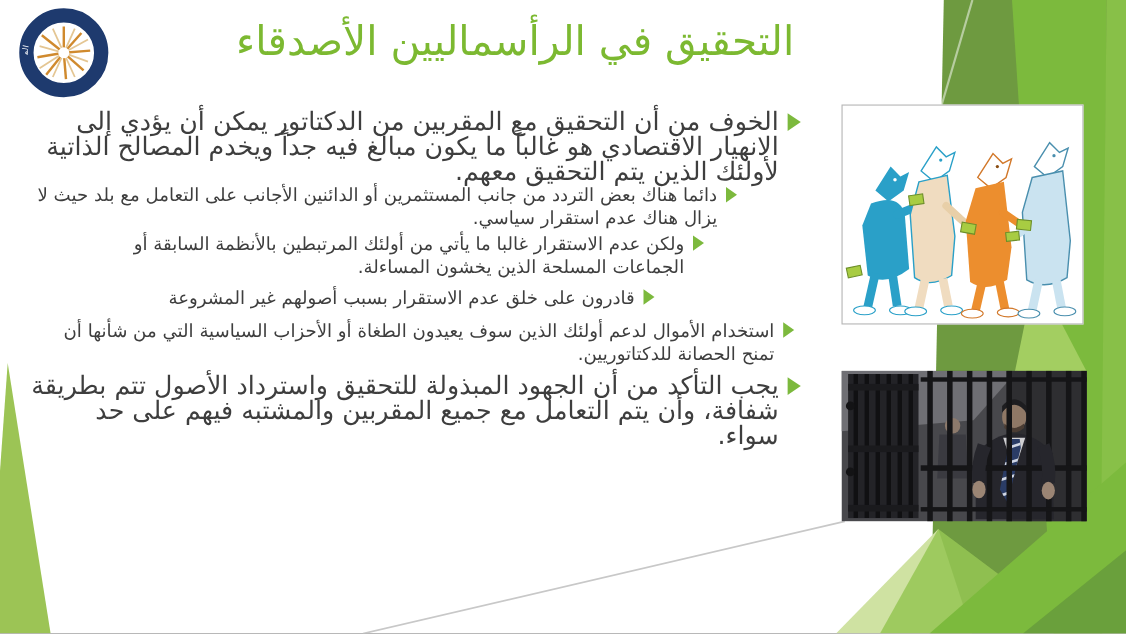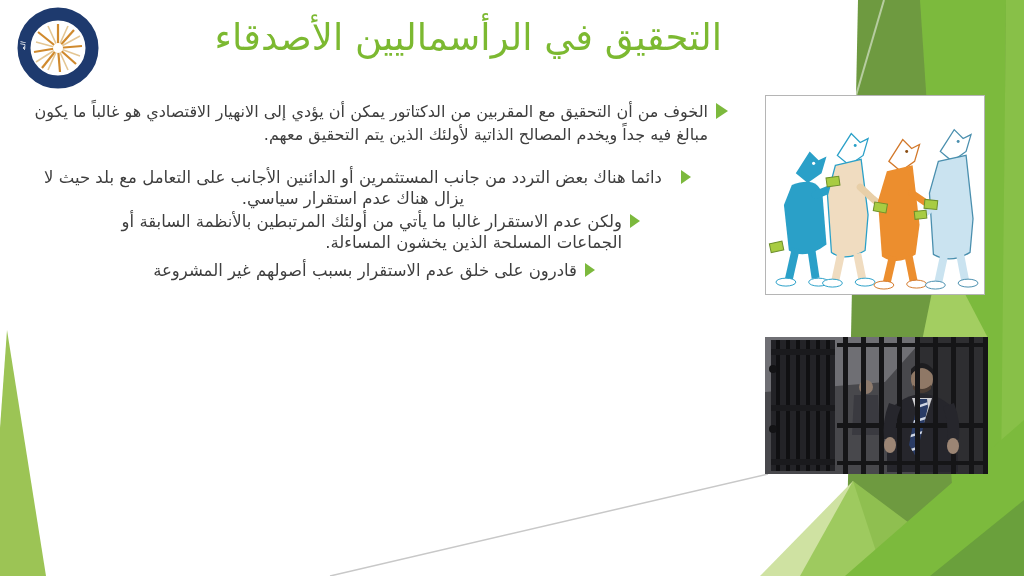--- a/index.html
+++ b/index.html
@@ -15,27 +15,27 @@
   .title{
     position:absolute;top:16px;right:322px;margin:0;
     font-size:37px;font-weight:normal;color:#7CB931;white-space:nowrap;
     letter-spacing:0;
   }
   .bullet{
     position:absolute;display:flex;align-items:flex-start;gap:8px;
     color:#3E3E3E;text-align:right;
   }
   .tri{flex:0 0 auto;width:0;height:0;border-style:solid;}
-  .l1{font-size:16px;line-height:23px;}
+  .l1{font-size:23px;line-height:23px;}
   .l2{font-size:16.5px;line-height:21px;}
   .l1 .tri{border-width:8px 0 8px 12px;border-color:transparent transparent transparent #7CB93D;margin-top:3px;}
   .l2 .tri{border-width:7px 0 7px 10px;border-color:transparent transparent transparent #7CB93D;margin-top:3px;}
   .btext{flex:1 1 auto;}
   .b1{top:100px;right:316px;width:702px;}
-  .b2{top:167px;right:353px;width:658px;text-align:center;}
+  .b2{top:167px;right:374px;width:658px;}
   .b3{top:211px;right:404px;width:522px;margin-left:36px;}
   .b4{top:260px;right:449px;}
   .b4 .btext{white-space:nowrap;}
   .b5{top:290px;right:322px;width:697px;}
   .b6{top:340px;right:316px;width:702px;}
   .b7{top:401px;right:359px;width:652px;}
   figure{margin:0;padding:0;}
   .cartoon{
     position:absolute;left:765px;top:95px;width:220px;height:200px;
     background:#ffffff;border:1px solid #b5b5b5;box-sizing:border-box;
@@ -114,20 +114,28 @@
     <span class="tri"></span>
     <div class="btext">دائما هناك بعض التردد من جانب المستثمرين أو الدائنين الأجانب على التعامل مع بلد حيث لا يزال هناك عدم استقرار سياسي.</div>
   </div>
   <div class="bullet l2 b3">
     <span class="tri"></span>
     <div class="btext">ولكن عدم الاستقرار غالبا ما يأتي من أولئك المرتبطين بالأنظمة السابقة أو الجماعات المسلحة الذين يخشون المساءلة.</div>
   </div>
   <div class="bullet l2 b4">
     <span class="tri"></span>
     <div class="btext">قادرون على خلق عدم الاستقرار بسبب أصولهم غير المشروعة</div>
+  </div>
+  <div class="bullet l2 b5">
+    <span class="tri"></span>
+    <div class="btext">استخدام الأموال لدعم أولئك الذين سوف يعيدون الطغاة أو الأحزاب السياسية التي من شأنها أن تمنح الحصانة للدكتاتوريين.</div>
+  </div>
+  <div class="bullet l1 b6">
+    <span class="tri"></span>
+    <div class="btext">يجب التأكد من أن الجهود المبذولة للتحقيق واسترداد الأصول تتم بطريقة شفافة، وأن يتم التعامل مع جميع المقربين والمشتبه فيهم على حد سواء.</div>
   </div>
 
   <figure class="cartoon" aria-label="كاريكاتير رجال أعمال يسرق كل منهم جيب الآخر">
     <svg viewBox="0 0 220 200">
 
       <g>
         <path d="M30,78 L44,56 L53,65 L61,61 L56,78 L42,88 Z" fill="#2AA0C8"></path>
         <circle cx="48" cy="68" r="1.6" fill="#ffffff"></circle>
         <path d="M26,90 Q52,80 57,100 L61,150 Q40,166 23,156 L18,110 Z" fill="#2AA0C8"></path>
         <polyline points="50,100 70,92 81,96" fill="none" stroke="#2AA0C8" stroke-width="8" stroke-linecap="round"></polyline>

